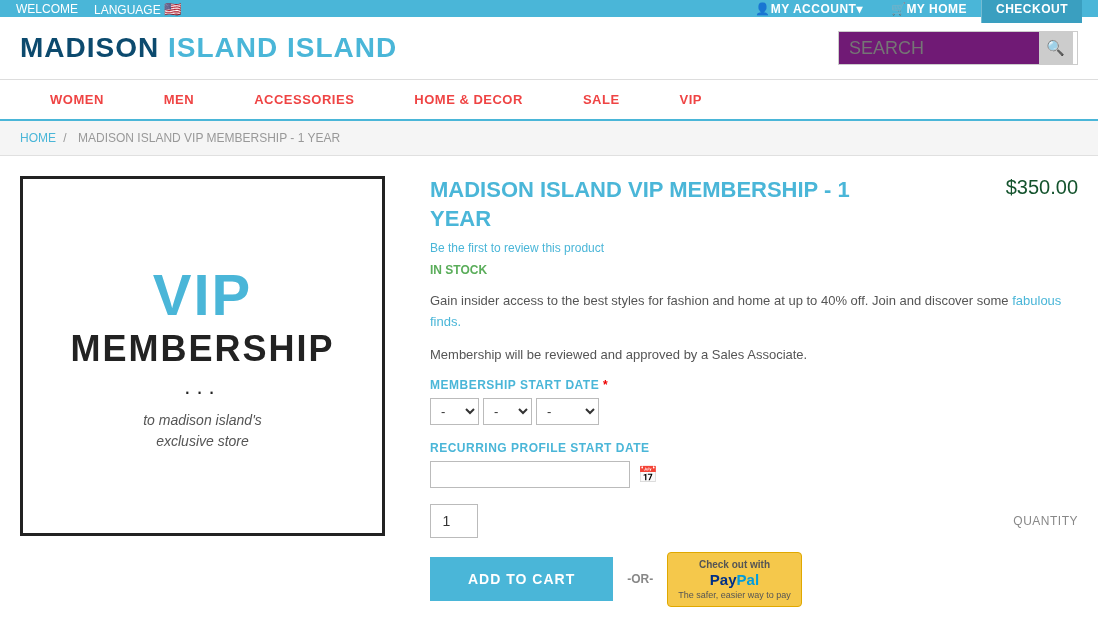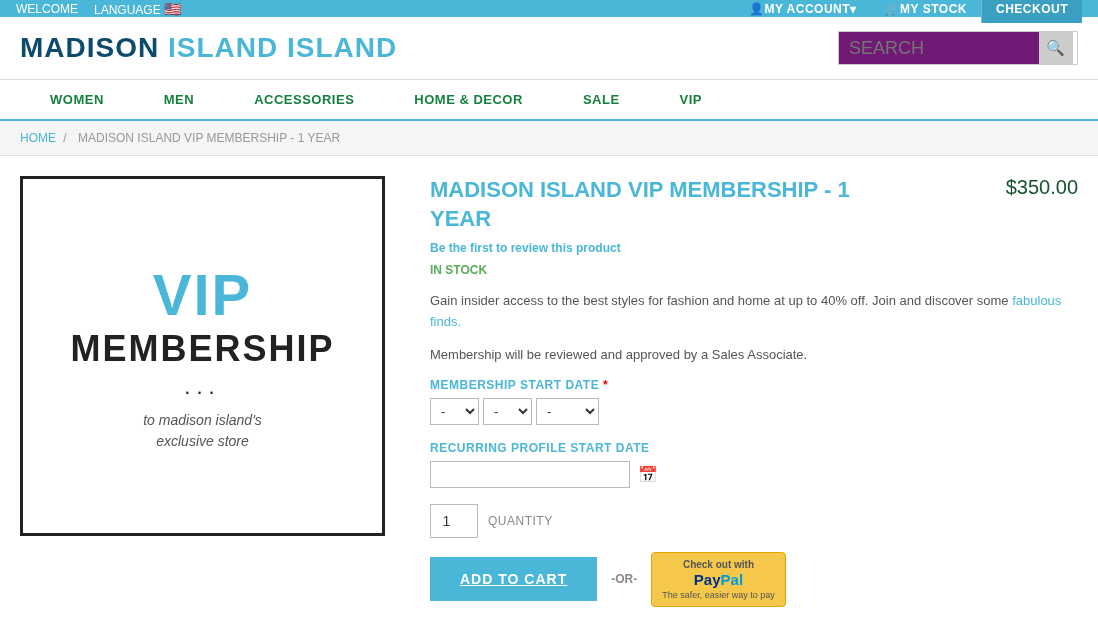--- a/index.html
+++ b/index.html
@@ -84,21 +84,21 @@
     .nav {
       display: flex;
       border-bottom: 2px solid #4ab6d8;
       padding: 0 20px;
       background: #fff;
     }
     .nav-item {
       padding: 12px 30px;
       font-size: 13px;
       font-weight: bold;
-      color: #15803d;
+      color: #ef4444;
       text-transform: uppercase;
       cursor: pointer;
       letter-spacing: 0.5px;
     }
 
     
     .breadcrumb {
       padding: 10px 20px;
       font-size: 12px;
       color: #666;
@@ -179,21 +179,20 @@
       color: #14532d;
       font-weight: normal;
       white-space: nowrap;
     }
     .review-link {
       color: #4ab6d8;
       font-size: 12px;
       text-decoration: none;
       display: block;
       margin-bottom: 8px;
-      font-weight: bold;
     }
     .in-stock {
       color: #5aad5a;
       font-weight: bold;
       font-size: 12px;
       text-transform: uppercase;
       margin-bottom: 14px;
     }
     .product-desc {
       font-size: 13px;
@@ -245,20 +244,21 @@
       justify-content: center;
       font-size: 16px;
     }
 
     
     .quantity-row {
       display: flex;
       align-items: center;
       gap: 10px;
       margin-bottom: 14px;
+      justify-content: space-between;
     }
     .quantity-input {
       border: 1px solid #bbb;
       width: 48px;
       height: 34px;
       text-align: center;
       font-size: 14px;
       color: #333;
     }
     .quantity-label {
@@ -270,27 +270,26 @@
 
     .action-row {
       display: flex;
       align-items: center;
       gap: 14px;
     }
     .add-to-cart-btn {
       background: #4ab6d8;
       color: #fff;
       border: none;
-      padding: 14px 30px;
+      padding: 14px 38px;
       font-size: 14px;
       font-weight: bold;
       letter-spacing: 1px;
       cursor: pointer;
       text-transform: uppercase;
-      text-decoration: underline;
     }
     .or-text {
       color: #888;
       font-size: 12px;
       font-weight: bold;
     }
     .paypal-btn {
       background: #f5c84b;
       border: 1px solid #e0a800;
       border-radius: 4px;
@@ -331,21 +330,21 @@
     </span>
   </div>
   <div class="top-bar-right">
     <a href="#">
       <span>👤 </span>
       <span>MY ACCOUNT</span>
       <span> ▾</span>
     </a>
     <a href="#">
       <span>🛒 </span>
-      <span>MY STOCK</span>
+      <span>MY HOME</span>
     </a>
     <a href="#" class="checkout-link">
       <span>CHECKOUT</span>
     </a>
   </div>
 </div>
 
 <div class="header">
   <div class="logo">
     <span>MADISON</span>

